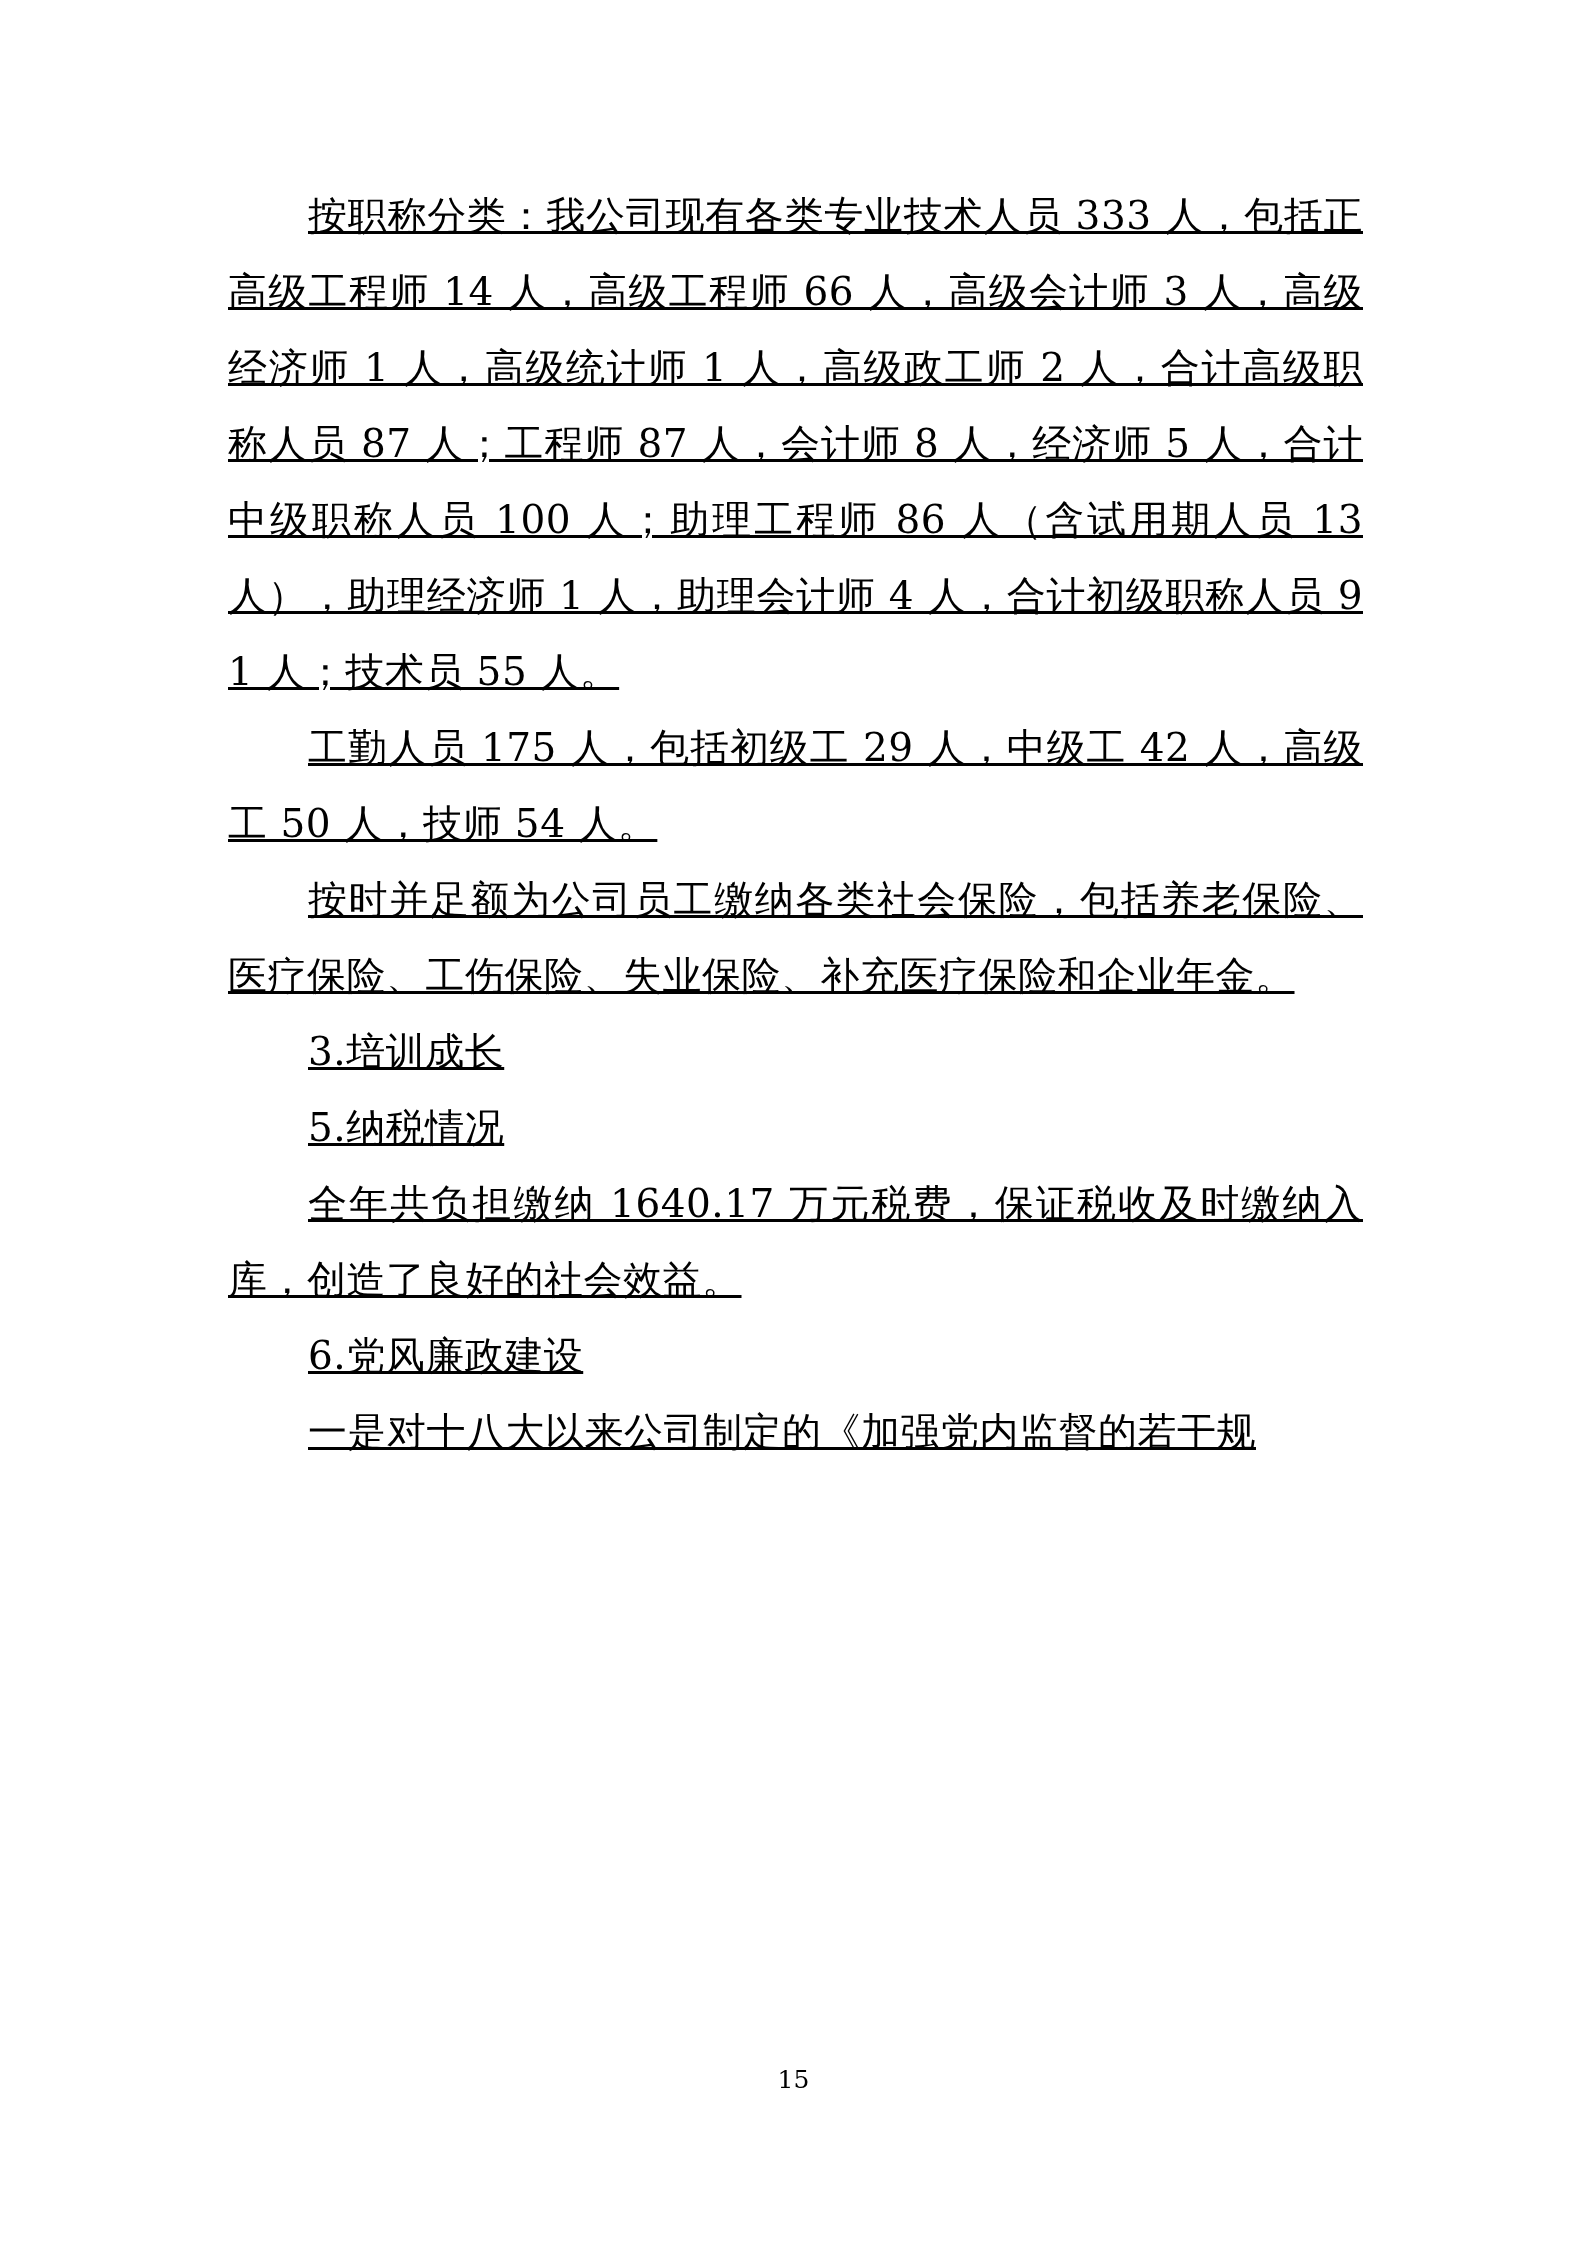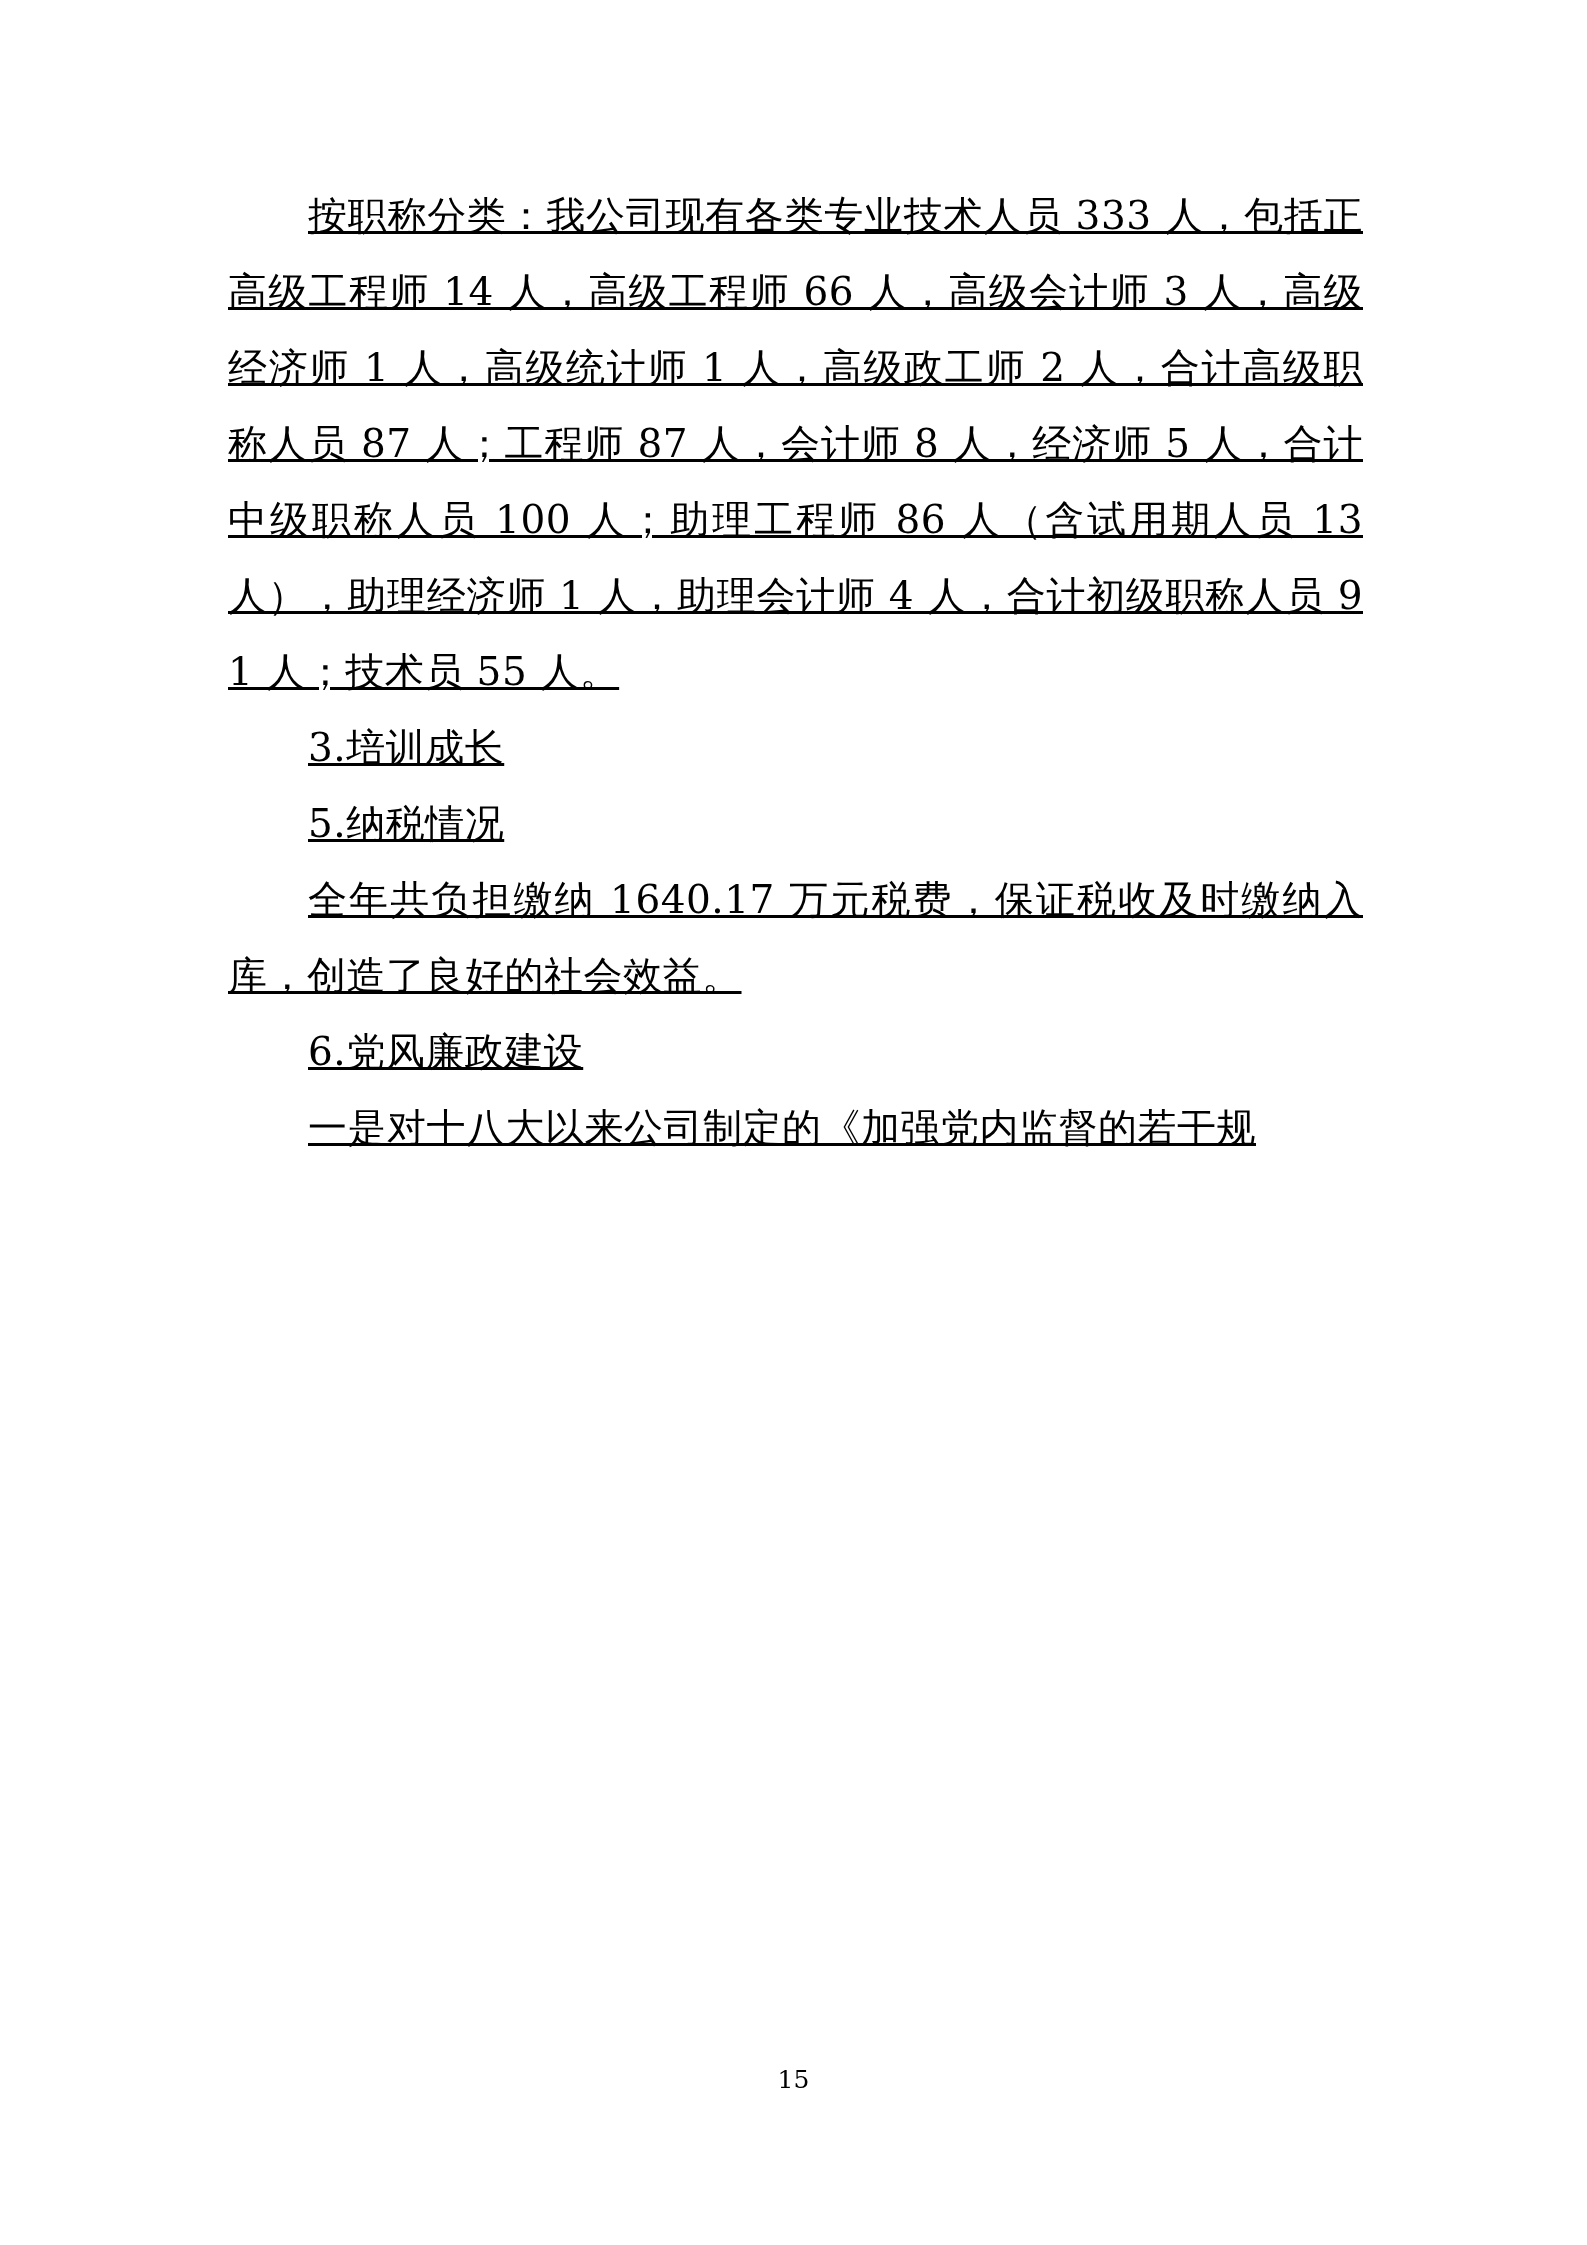--- a/index.html
+++ b/index.html
@@ -59,21 +59,23 @@
   }
 </style>
 </head>
 <body>
 
 <div class="page">
   <div class="content">
 
     <p class="para">按职称分类：我公司现有各类专业技术人员 333 人，包括正高级工程师 14 人，高级工程师 66 人，高级会计师 3 人，高级经济师 1 人，高级统计师 1 人，高级政工师 2 人，合计高级职称人员 87 人；工程师 87 人，会计师 8 人，经济师 5 人，合计中级职称人员 100 人；助理工程师 86 人（含试用期人员 13 人），助理经济师 1 人，助理会计师 4 人，合计初级职称人员 91 人；技术员 55 人。</p>
 
+    <p class="para">工勤人员 175 人，包括初级工 29 人，中级工 42 人，高级工 50 人，技师 54 人。</p>
 
+    <p class="para">按时并足额为公司员工缴纳各类社会保险，包括养老保险、医疗保险、工伤保险、失业保险、补充医疗保险和企业年金。</p>
 
     <p class="heading">3.培训成长</p>
 
 
 
 
     <p class="heading">5.纳税情况</p>
 
     <p class="para">全年共负担缴纳 1640.17 万元税费，保证税收及时缴纳入库，创造了良好的社会效益。</p>
 

